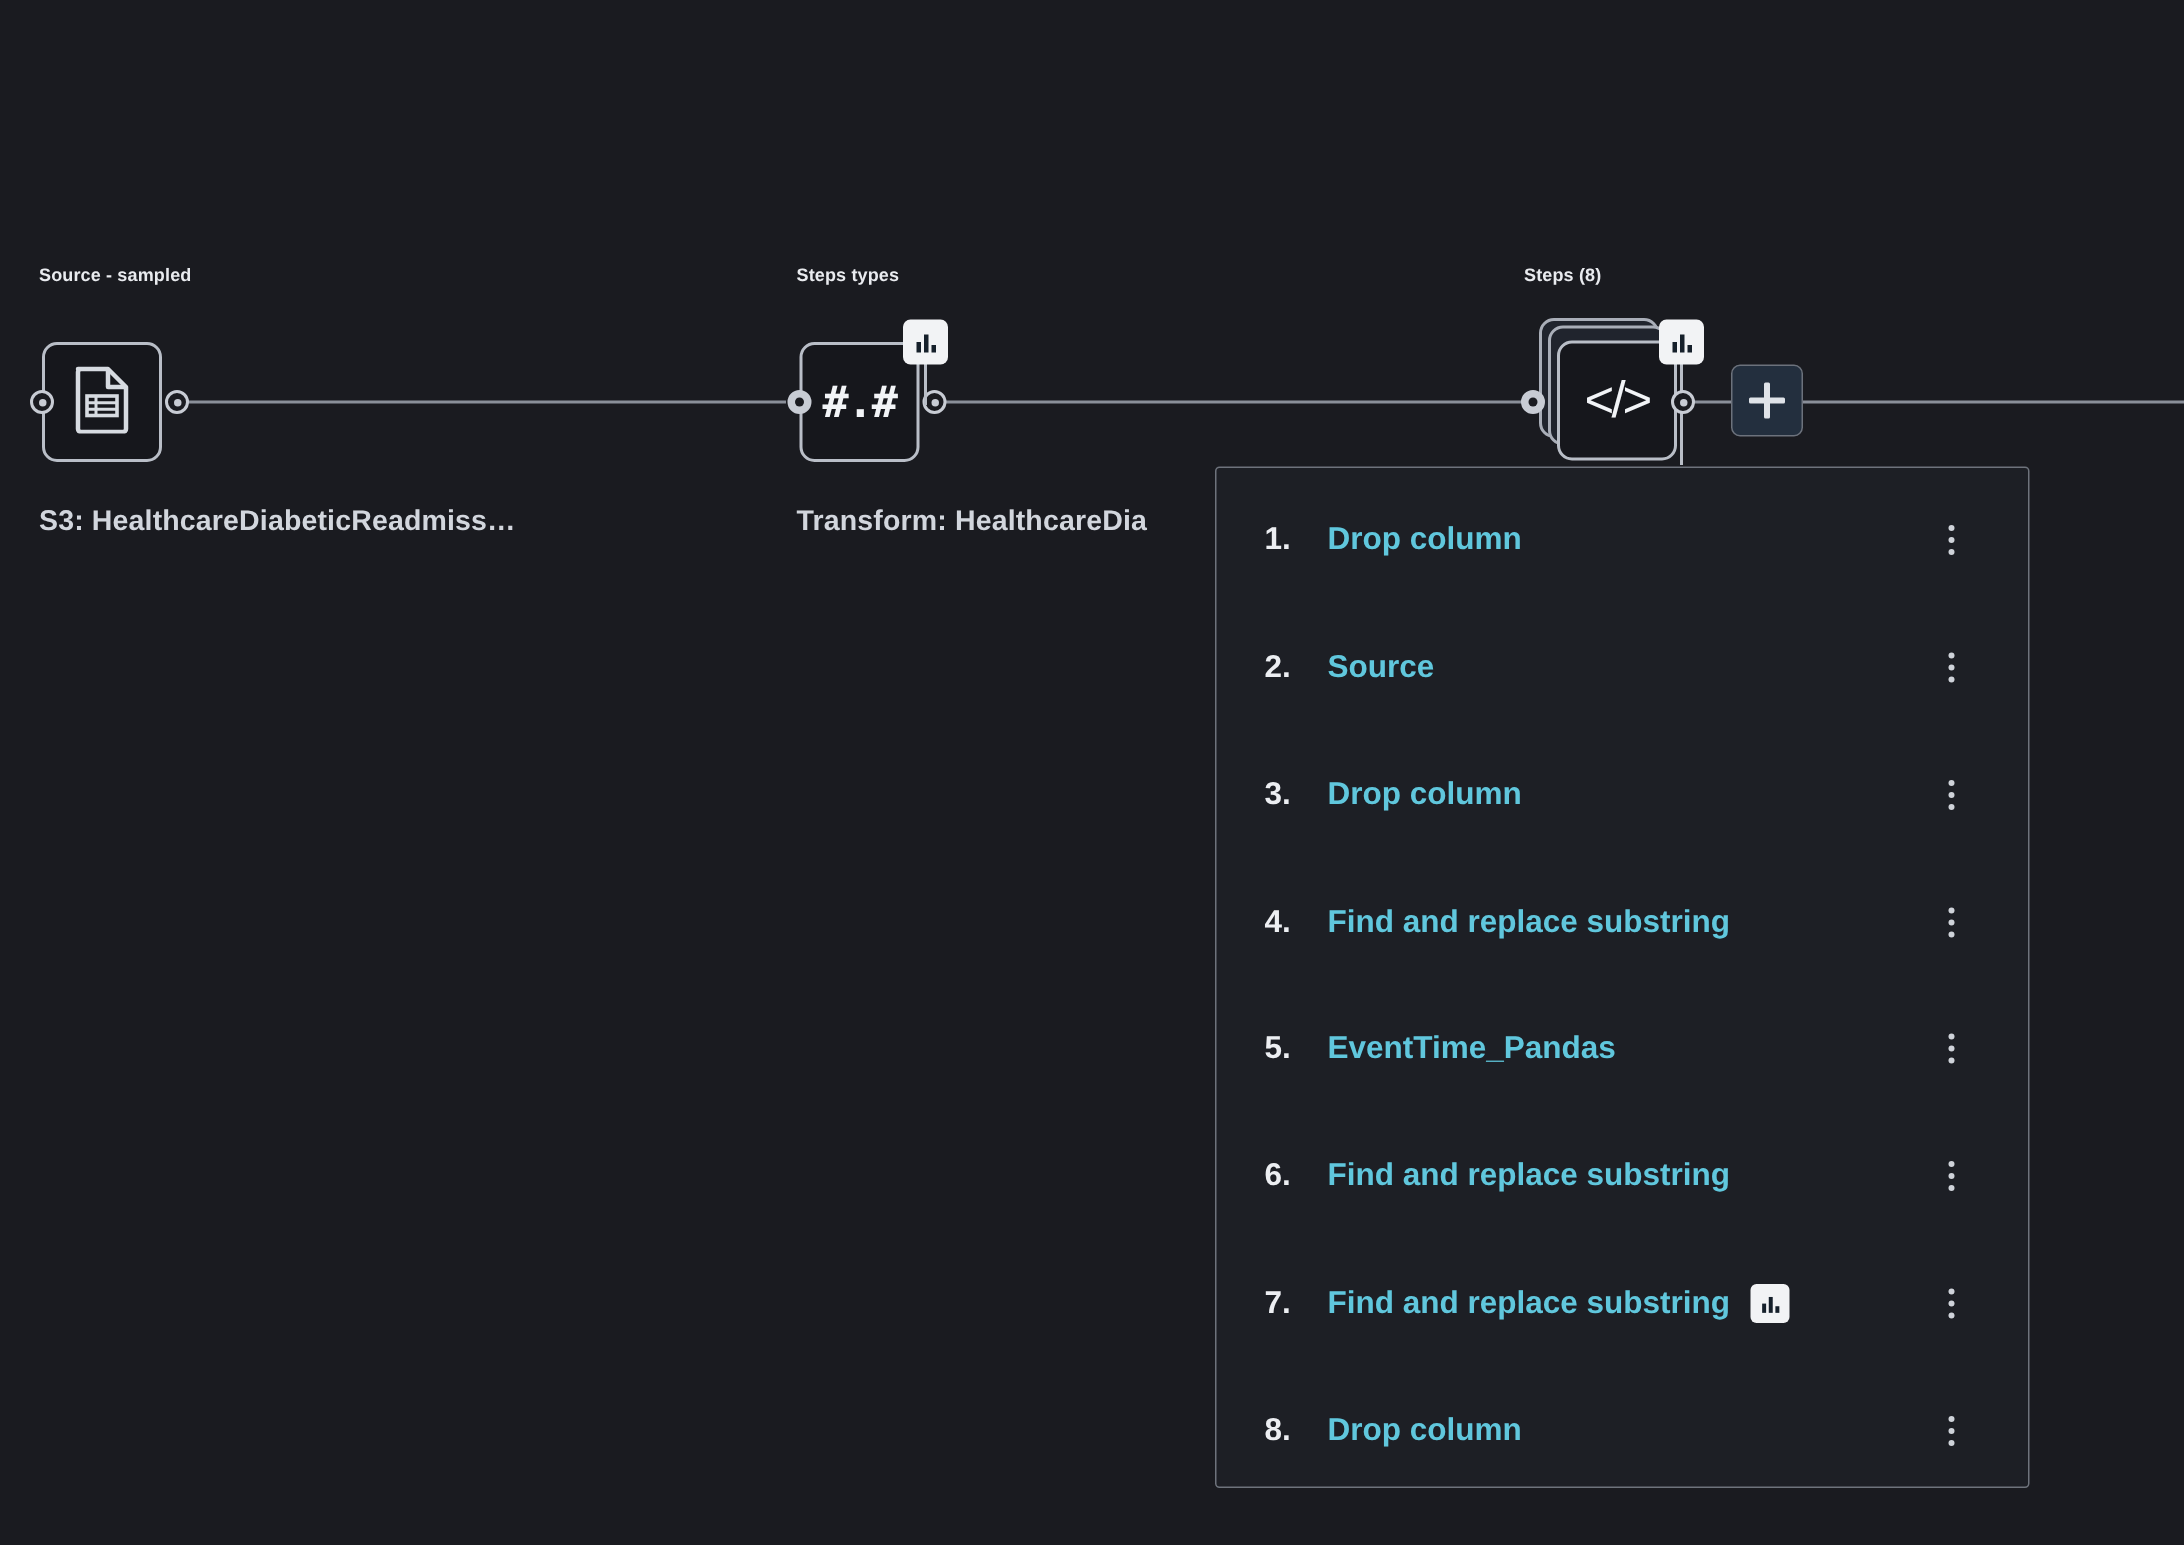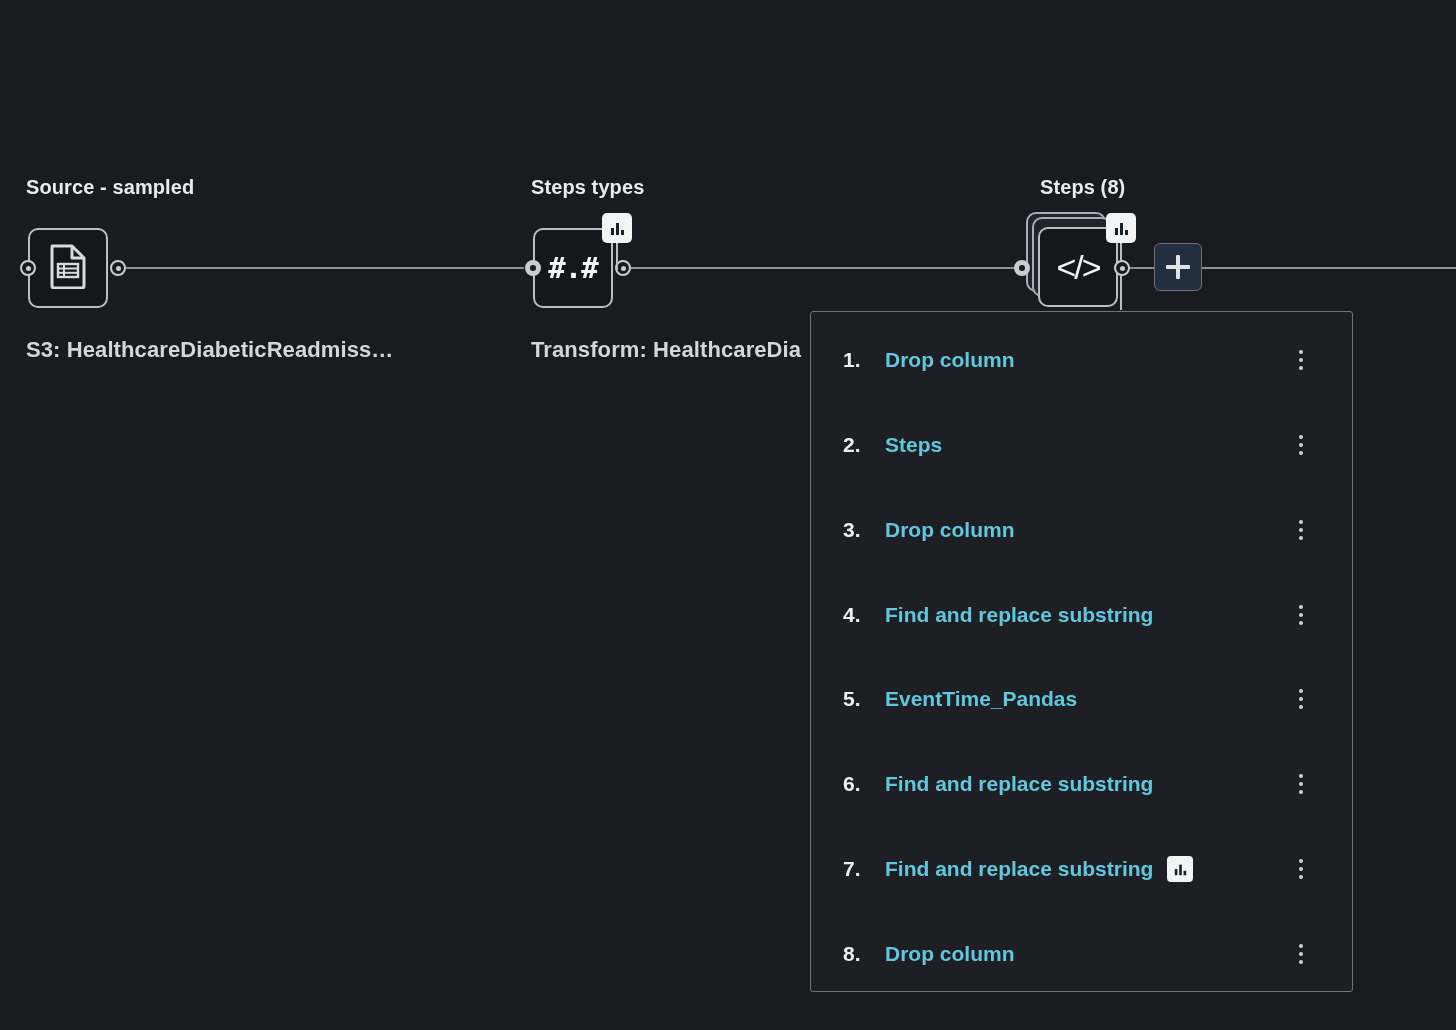--- a/index.html
+++ b/index.html
@@ -59,29 +59,29 @@
     width: 6px;
     height: 6px;
     margin-left: -3px;
     margin-top: -3px;
   }
 
   
   .node-title {
     position: absolute;
     color: #e9ebef;
-    font-size: 20px;
+    font-size: 12px;
     font-weight: 700;
     white-space: nowrap;
     letter-spacing: 0.1px;
   }
   .node-caption {
     position: absolute;
     color: #d2d6dd;
-    font-size: 22px;
+    font-size: 19px;
     font-weight: 700;
     white-space: nowrap;
     letter-spacing: 0.1px;
   }
 
   
   .node {
     position: absolute;
     width: 80px;
     height: 80px;
@@ -288,21 +288,21 @@
       <rect x="2" y="8" width="3" height="7" fill="#16202b"></rect>
       <rect x="7" y="3" width="3" height="12" fill="#16202b"></rect>
       <rect x="12" y="10" width="3" height="5" fill="#16202b"></rect>
     </svg>
   </div>
   <div class="port filled" style="left:525px; top:260px;"></div>
   <div class="port" style="left:615px; top:260px;"></div>
 
   <div class="node-caption" style="left:531px; top:337px;">Transform: HealthcareDia</div>
 
-  <div class="node-title" style="left:1040px; top:176px;text-align:right;">Steps (8)</div>
+  <div class="node-title" style="left:1016px; top:176px;text-align:right;">Steps (8)</div>
 
   <div class="stack-card" style="left:1026px; top:212px; z-index:1;"></div>
   <div class="stack-card" style="left:1032px; top:217px; z-index:2;"></div>
   <div class="node stacked-base" style="left:1038px; top:227px;">
     <span class="glyph-code">&lt;/&gt;</span>
   </div>
   <div class="badge-stem" style="left:1120px; top:232px; height:78px; z-index:4;"></div>
   <div class="chart-badge" style="left:1106px; top:213px;">
     <svg width="17" height="17" viewBox="0 0 17 17">
       <rect x="2" y="8" width="3" height="7" fill="#16202b"></rect>
@@ -326,21 +326,21 @@
         <span class="step-label">Drop column</span>
         <span class="step-kebab">
           <i></i>
           <i></i>
           <i></i>
         </span>
       </li>
 
       <li class="step-row" style="top:108px;">
         <span class="step-index">2.</span>
-        <span class="step-label">Steps</span>
+        <span class="step-label">Source</span>
         <span class="step-kebab">
           <i></i>
           <i></i>
           <i></i>
         </span>
       </li>
 
       <li class="step-row" style="top:193px;">
         <span class="step-index">3.</span>
         <span class="step-label">Drop column</span>

